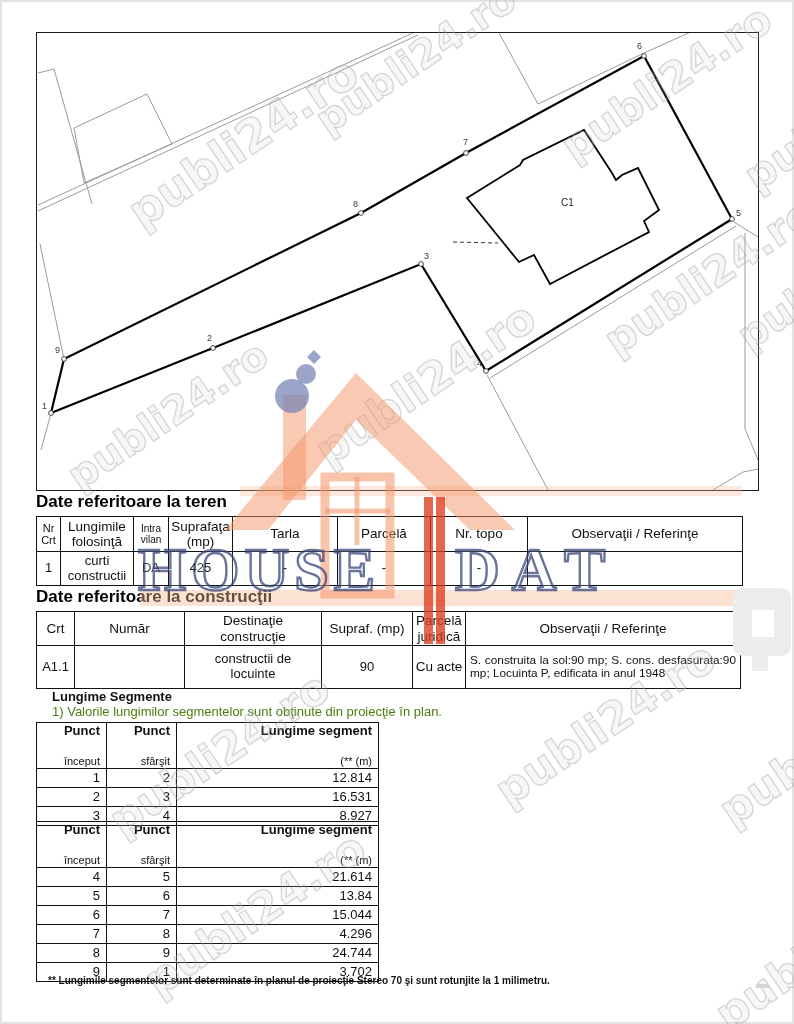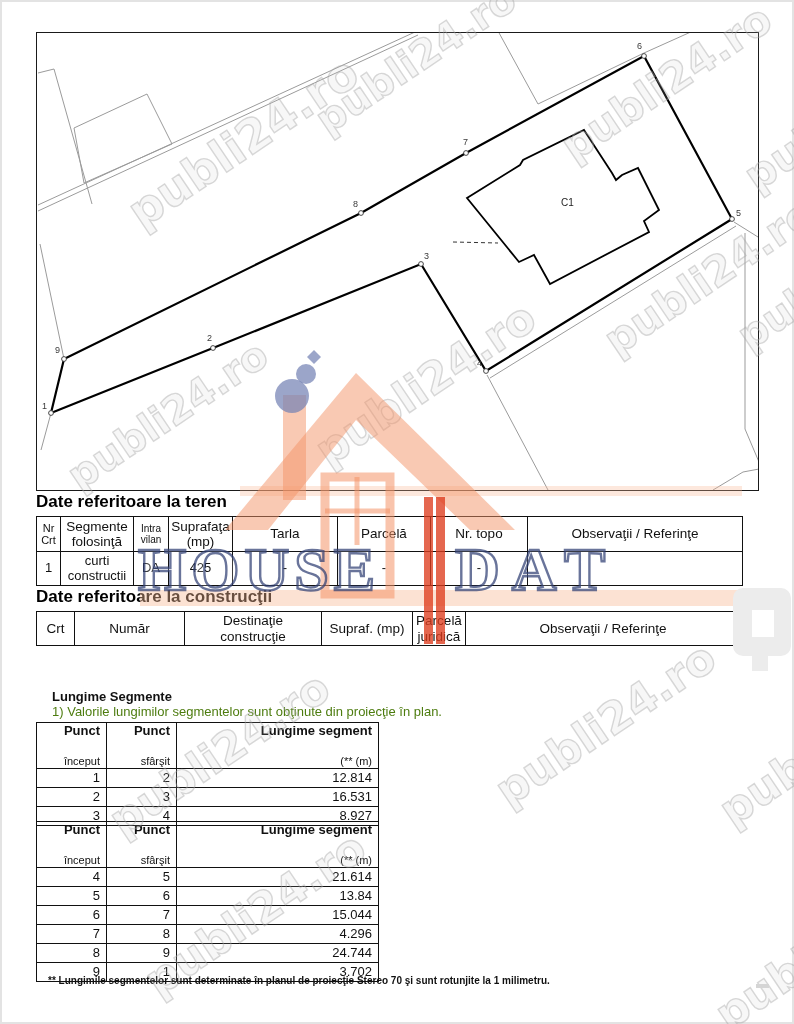--- a/index.html
+++ b/index.html
@@ -143,21 +143,21 @@
       <col style="width:35px">
       <col style="width:64px">
     <col style="width:105px">
       <col style="width:93px">
       <col style="width:97px">
       <col style="width:215px">
   </colgroup>
   <tbody>
       <tr class="hdr">
     <th class="nrcrt"><span>Nr</span><span class="l2">Crt</span></th>
-    <th><span>Segmente</span><span class="l2">folosinţă</span></th>
+    <th><span>Lungimile</span><span class="l2">folosinţă</span></th>
     <th class="tiny"><span>Intra</span><span class="l2">vilan</span></th>
     <th><span>Suprafaţa</span><span class="l2">(mp)</span></th>
     <th>Tarla</th>
     <th>Parcelă</th>
     <th>Nr. topo</th>
     <th>Observaţii / Referinţe</th>
   </tr>
   <tr class="data">
     <td>1</td>
     <td><span>curti</span><br><span>constructii</span></td>
@@ -184,20 +184,28 @@
   </colgroup>
   <tbody>
       <tr class="hdr">
     <th>Crt</th>
     <th>Număr</th>
     <th><span>Destinaţie</span><span class="l2">construcţie</span></th>
     <th>Supraf. (mp)</th>
     <th><span>Parcelă</span><span class="l2">juridică</span></th>
     <th>Observaţii / Referinţe</th>
   </tr>
+  <tr class="data">
+    <td>A1.1</td>
+    <td></td>
+    <td><span>constructii de</span><br><span>locuinte</span></td>
+    <td>90</td>
+    <td class="sit">Cu acte</td>
+    <td class="obs">S. construita la sol:90 mp; S. cons. desfasurata:90 mp; Locuinta P, edificata in anul 1948</td>
+  </tr>
 </tbody>
   </table>
 
 <div class="small-title" id="seg-title">Lungime Segmente</div>
 <div class="small-title" id="seg-note">1) Valorile lungimilor segmentelor sunt obţinute din proiecţie în plan.</div>
 
 <table class="seg-table" id="seg-table-1">
   <colgroup>
       <col style="width:70px">
       <col style="width:70px">

